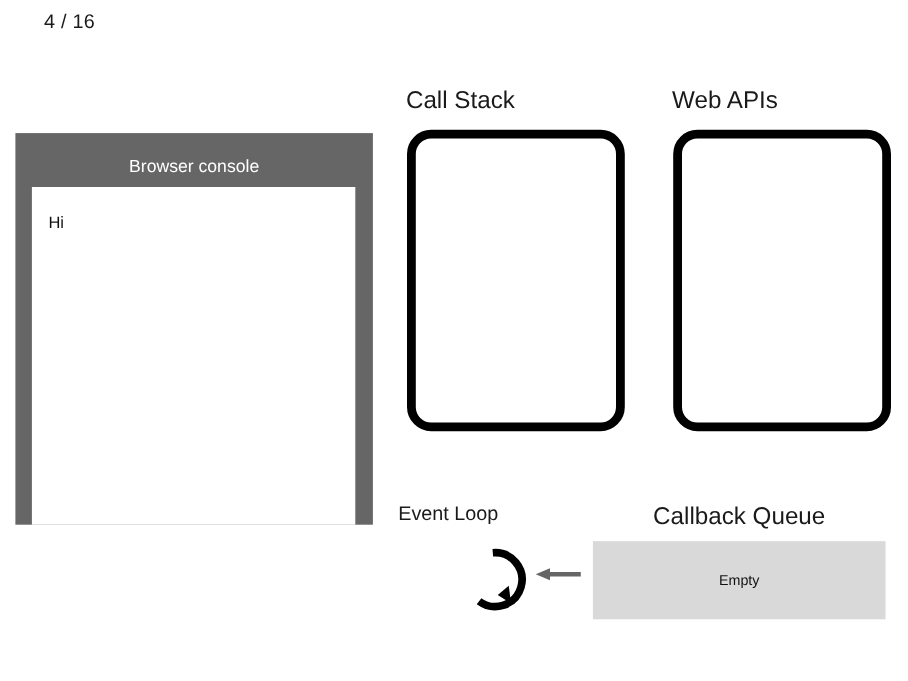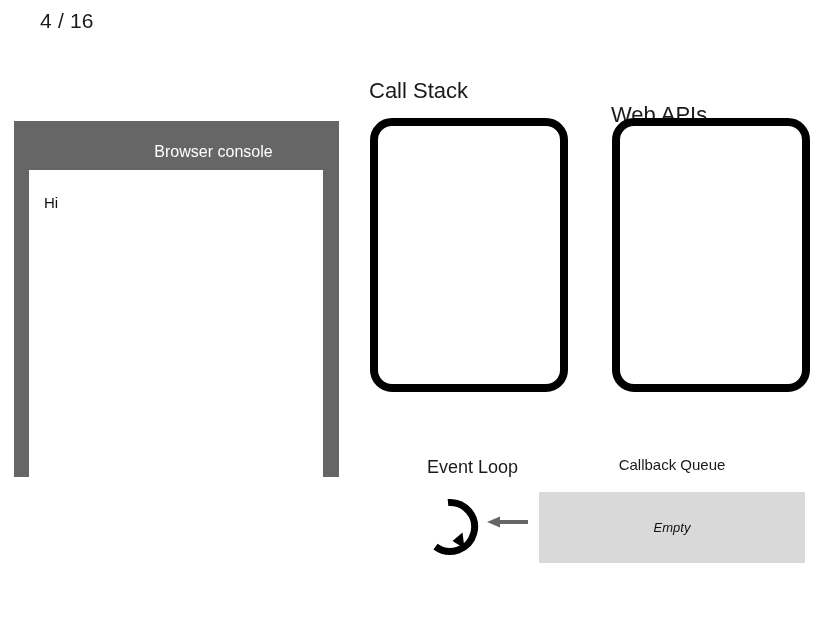--- a/index.html
+++ b/index.html
@@ -14,21 +14,21 @@
     overflow: hidden;
     font-family: "Liberation Sans", sans-serif;
     color: #1a1a1a;
   }
 
   
   .slide-counter {
     position: absolute;
     left: 40px;
     top: 9px;
-    font-size: 21px;
+    font-size: 18px;
     color: #1a1a1a;
     letter-spacing: 0.2px;
     white-space: nowrap;
   }
 
   
   .console-panel {
     position: absolute;
     left: 14px;
     top: 121px;
@@ -38,21 +38,20 @@
     box-sizing: border-box;
   }
   .console-title {
     position: absolute;
     left: 0;
     top: 22px;
     width: 100%;
     text-align: center;
     font-size: 16px;
     color: #ffffff;
-    padding-left: 37px;
   }
   .console-body {
     position: absolute;
     left: 15px;
     top: 49px;
     width: 294px;
     height: 307px;
     background: #ffffff;
     box-sizing: border-box;
   }
@@ -67,42 +66,42 @@
 
   
   .box-title {
     position: absolute;
     font-size: 22px;
     color: #1a1a1a;
     text-align: left;
     white-space: nowrap;
   }
   .call-stack-title { left: 369px; top: 78px; width: 200px; }
-  .web-apis-title   { left: 611px; top: 78px; width: 200px; margin-top: 24px; }
+  .web-apis-title   { left: 611px; top: 78px; width: 200px; }
 
   .tall-box {
     position: absolute;
     top: 118px;
     width: 198px;
     height: 274px;
     border: 8px solid #000000;
     border-radius: 22px;
     background: #ffffff;
     box-sizing: border-box;
   }
   .call-stack-box { left: 370px; }
   .web-apis-box   { left: 612px; }
 
   
   .event-loop-title {
     position: absolute;
-    left: 378px;
+    left: 362px;
     top: 457px;
     width: 140px;
-    text-align: right;
+    text-align: left;
     font-size: 18px;
     color: #1a1a1a;
     white-space: nowrap;
   }
   .event-loop-icon {
     position: absolute;
     left: 417px;
     top: 496px;
     width: 62px;
     height: 62px;
@@ -117,36 +116,35 @@
     height: 14px;
   }
 
   
   .callback-queue-title {
     position: absolute;
     left: 539px;
     top: 456px;
     width: 266px;
     text-align: center;
-    font-size: 15px;
+    font-size: 22px;
     color: #1a1a1a;
     white-space: nowrap;
   }
   .callback-queue-box {
     position: absolute;
     left: 539px;
     top: 492px;
     width: 266px;
     height: 71px;
     background: #d9d9d9;
     box-sizing: border-box;
     display: flex;
     align-items: center;
     justify-content: center;
-    font-style: italic;
   }
   .callback-queue-label {
     font-size: 13px;
     color: #111111;
   }
 </style>
 </head>
 <body>
 
 <div class="slide-counter">4 / 16</div>

